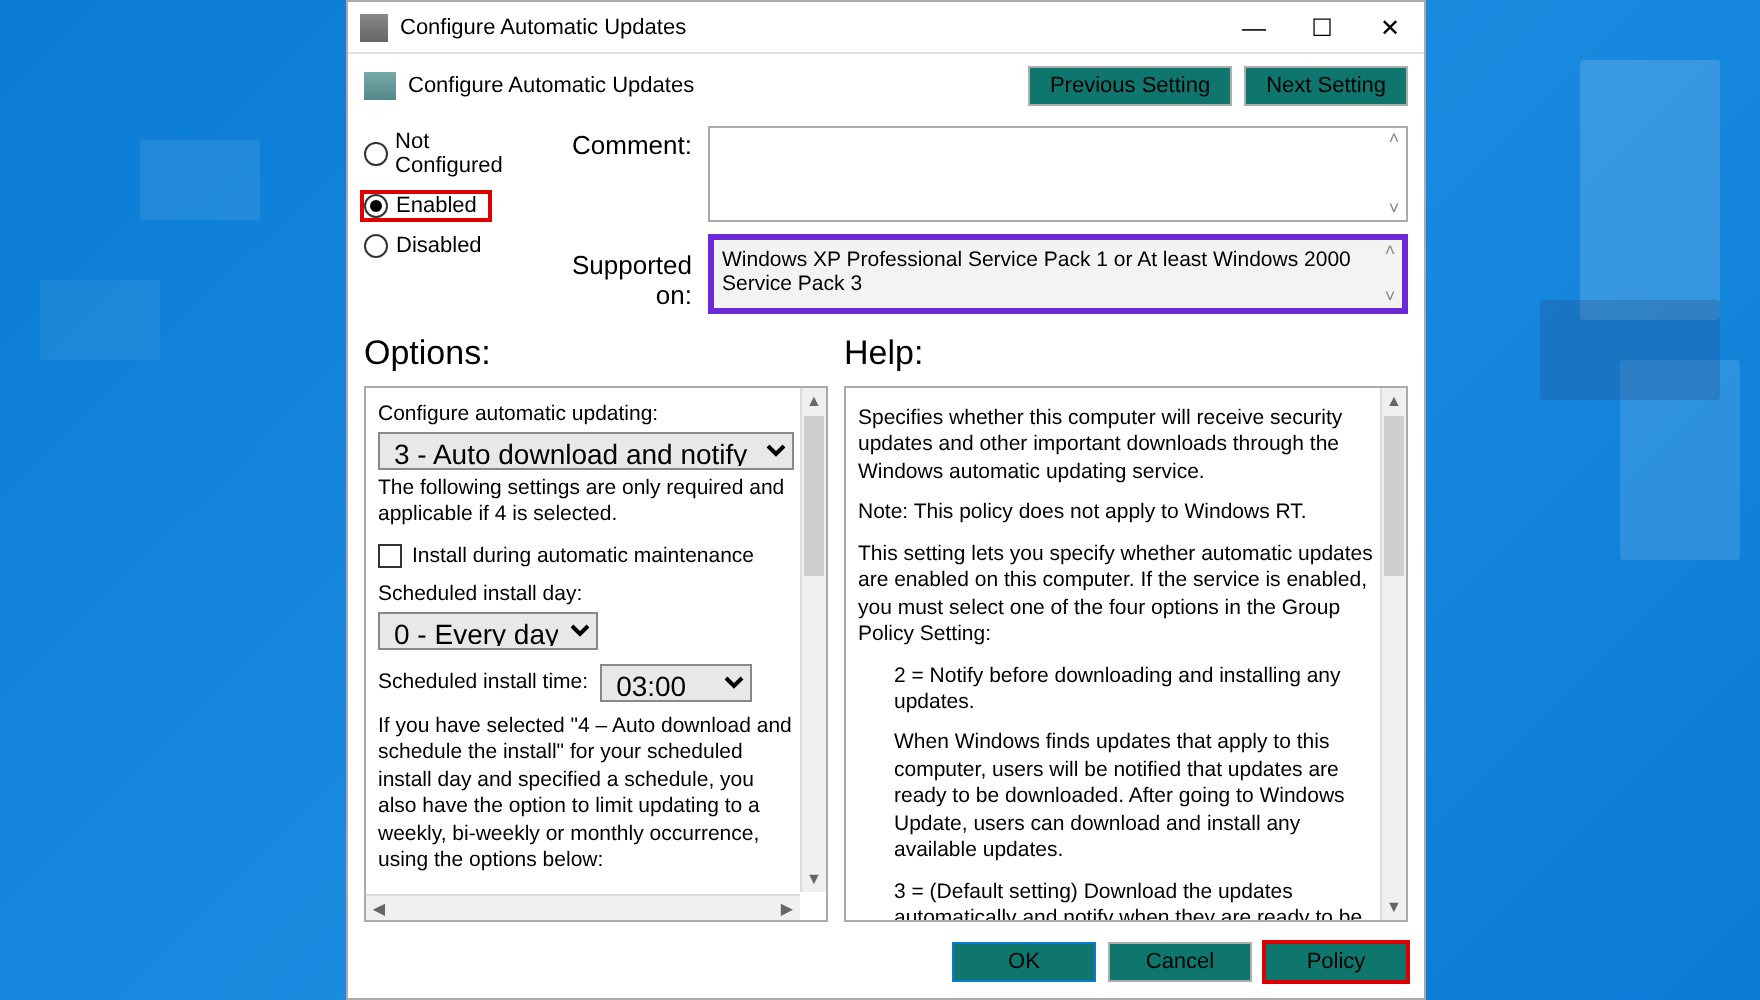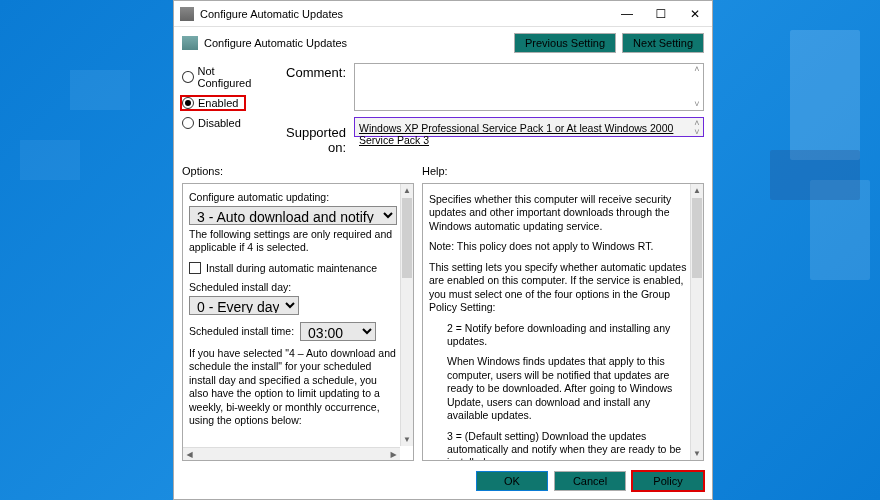--- a/index.html
+++ b/index.html
@@ -71,25 +71,25 @@
   .radio {
     width:12px;height:12px;border:1px solid #333;border-radius:50%;display:inline-flex;align-items:center;justify-content:center;background:#fff;
   }
   .radio.checked::after{content:"";width:6px;height:6px;border-radius:50%;background:#000;}
   .enabled-highlight { border:2px solid #d00; padding:0 6px 0 0; margin-left:-2px; display:inline-flex; align-items:center; gap:4px;}
   .label-col { width:70px; text-align:right; font-size:13px; padding-top:2px;}
   .fields-col { flex:1; display:flex; flex-direction:column; gap:6px;}
   .textarea-like {
     border:1px solid #aaa; background:#fff; height:48px; position:relative; font-size:10.5px; padding:3px 14px 3px 4px;
   }
-  .support-box { border:1px solid #6d28d9; background:#f3f3f3; height:20px; position:relative; font-size:10.5px; padding:4px 14px 3px 4px;text-decoration:underline;}
+  .support-box { border:3px solid #6d28d9; background:#f3f3f3; height:40px; position:relative; font-size:10.5px; padding:4px 14px 3px 4px;}
   .scroll-stub { position:absolute; right:0; top:0; bottom:0; width:12px; display:flex; flex-direction:column; justify-content:space-between; align-items:center; color:#888; font-size:9px; padding:1px 0;}
   .scroll-stub span{line-height:1;}
 
-  .labels-row { display:flex; padding: 2px 8px; font-size:11px;}
+  .labels-row { display:flex; padding: 2px 8px; font-size:17px;}
   .labels-row .l1{ width:240px;}
   .labels-row .l2{ flex:1;}
 
   .panels {
     display:flex; gap:8px; padding:4px 8px 4px 8px; flex:1; min-height:0;
   }
   .panel {
     border:1px solid #aaa; background:#fff; position:relative; font-size:10.5px;
     display:flex; flex-direction:column;
   }

